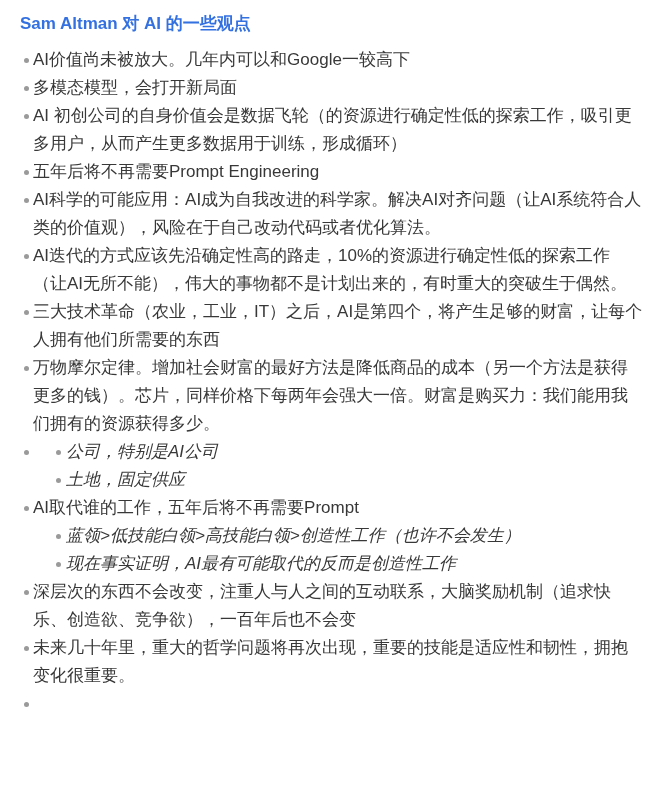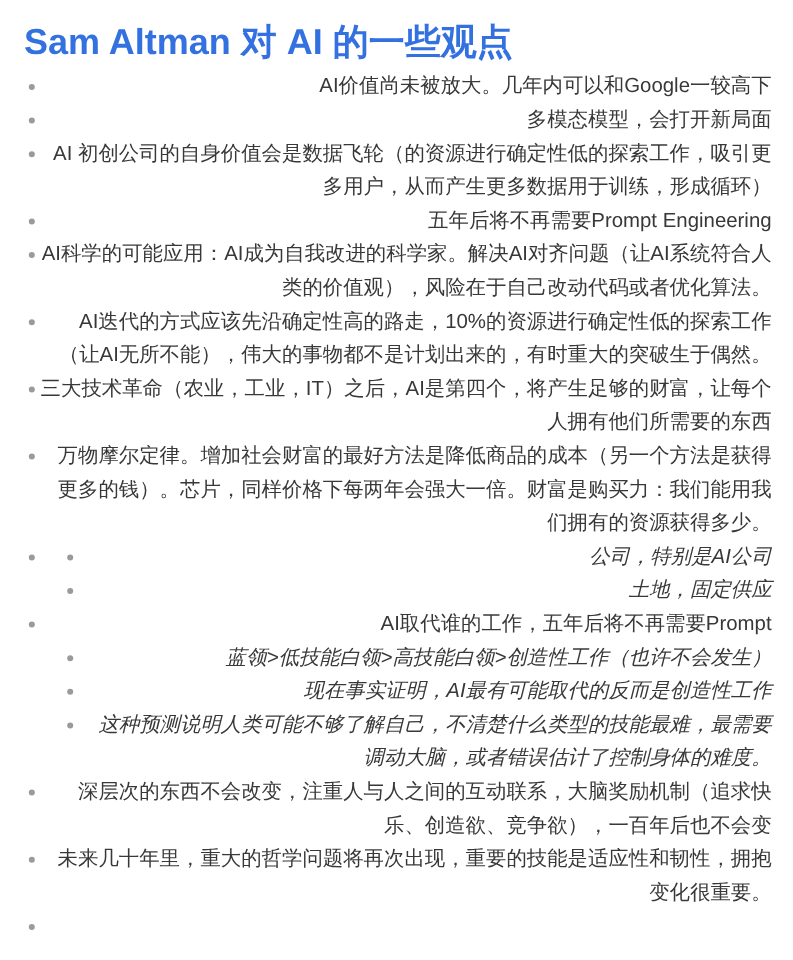--- a/index.html
+++ b/index.html
@@ -13,37 +13,36 @@
   body{
     width:661px;height:800px;overflow:hidden;
     font-family:"Liberation Sans","DejaVu Sans",sans-serif;
   }
   .page{
     width:661px;height:800px;
     background:var(--bg);
     padding:9px 18px 0 20px;
   }
   h1.doc-title{
-    font-size:30px;
+    font-size:17px;
     line-height:30px;
     font-weight:700;
     color:var(--accent);
-    margin:12px 0 7px 0;
+    margin:0 0 7px 0;
     letter-spacing:0;
   }
   ul.doc-list{
     list-style:none;
     margin:0;padding:0;
   }
   ul.doc-list li{
     position:relative;
     font-size:17px;
     line-height:28px;
     color:var(--text);
-    text-align:right;
   }
   ul.doc-list li .dot{
     position:absolute;
     width:5px;height:5px;
     border-radius:50%;
     background:var(--bullet);
     top:12px;
   }
   ul.doc-list li.lv1{padding-left:13px;}
   ul.doc-list li.lv1 .dot{left:4px;}
@@ -68,18 +67,17 @@
       <li class="lv1"><span class="dot"></span><span class="txt">AI科学的可能应用：AI成为自我改进的科学家。解决AI对齐问题（让AI系统符合人类的价值观），风险在于自己改动代码或者优化算法。</span></li>
       <li class="lv1"><span class="dot"></span><span class="txt">AI迭代的方式应该先沿确定性高的路走，10%的资源进行确定性低的探索工作（让AI无所不能），伟大的事物都不是计划出来的，有时重大的突破生于偶然。</span></li>
       <li class="lv1"><span class="dot"></span><span class="txt">三大技术革命（农业，工业，IT）之后，AI是第四个，将产生足够的财富，让每个人拥有他们所需要的东西</span></li>
       <li class="lv1"><span class="dot"></span><span class="txt">万物摩尔定律。增加社会财富的最好方法是降低商品的成本（另一个方法是获得更多的钱）。芯片，同样价格下每两年会强大一倍。财富是购买力：我们能用我们拥有的资源获得多少。</span></li>
       <li class="lv1"><span class="dot"></span></li>
       <li class="lv2"><span class="dot"></span><span class="txt">公司，特别是AI公司</span></li>
       <li class="lv2"><span class="dot"></span><span class="txt">土地，固定供应</span></li>
       <li class="lv1"><span class="dot"></span><span class="txt">AI取代谁的工作，五年后将不再需要Prompt</span></li>
       <li class="lv2"><span class="dot"></span><span class="txt">蓝领&gt;低技能白领&gt;高技能白领&gt;创造性工作（也许不会发生）</span></li>
       <li class="lv2"><span class="dot"></span><span class="txt">现在事实证明，AI最有可能取代的反而是创造性工作</span></li>
-      <li class="lv2"><span class="dot"></span><span class="txt">这种预测说明人类可能不够了解自己，不清楚什么类型的技能最难，最需要调动大脑，或者错误估计了控制身体的难度。</span></li>
       <li class="lv1"><span class="dot"></span><span class="txt">深层次的东西不会改变，注重人与人之间的互动联系，大脑奖励机制（追求快乐、创造欲、竞争欲），一百年后也不会变</span></li>
       <li class="lv1"><span class="dot"></span><span class="txt">未来几十年里，重大的哲学问题将再次出现，重要的技能是适应性和韧性，拥抱变化很重要。</span></li>
       <li class="lv1"><span class="dot"></span></li>
     </ul>
 </div>
 
 </body></html>

